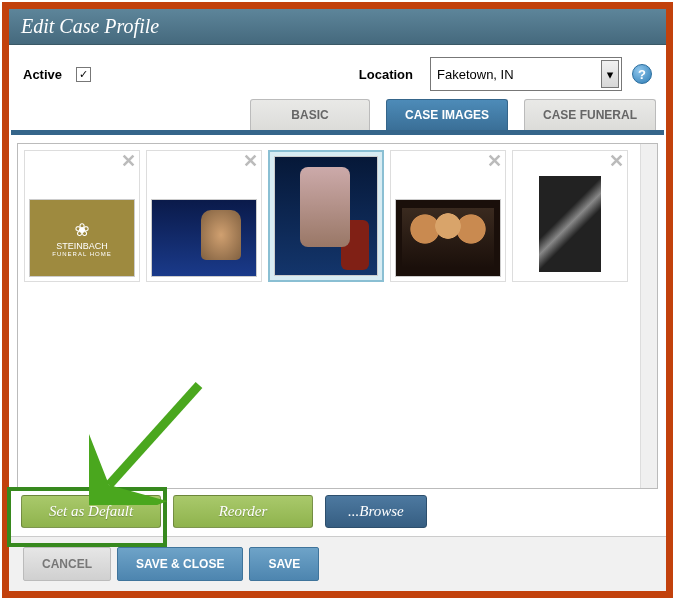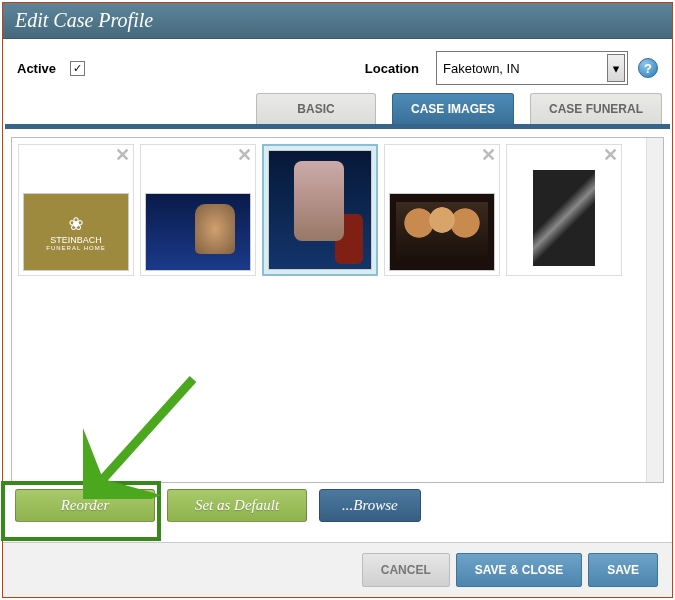--- a/index.html
+++ b/index.html
@@ -7,21 +7,21 @@
     font-family: Arial, sans-serif;
     background: #fff;
     width: 675px;
     height: 600px;
     overflow: hidden;
   }
   .dialog {
     width: 671px;
     height: 596px;
     margin: 2px;
-    border: 1px solid #c2410c;
+    border: 7px solid #c2410c;
     background: #fff;
     display: flex;
     flex-direction: column;
   }
   .titlebar {
     background: linear-gradient(#5d859a, #45697d);
     color: #fff;
     padding: 6px 12px 6px 12px;
     font-family: "Segoe Script", cursive;
     font-style: italic;
@@ -222,21 +222,20 @@
   }
   .arrow {
     position: absolute;
     pointer-events: none;
   }
   .footer {
     border-top: 1px solid #ccc;
     background: #f1f1f1;
     padding: 10px 14px;
     display: flex;
-    justify-content: flex-end;
     gap: 6px;
   }
   .fbtn {
     padding: 9px 18px;
     font-size: 12px;
     font-weight: bold;
     border-radius: 2px;
     cursor: pointer;
     border: 1px solid;
   }
@@ -307,22 +306,22 @@
       <div class="thumb">
         <span class="close">✕</span>
         <div class="imgbox" style="height:106px;border:none;align-items:center">
           <div class="img5img"></div>
         </div>
       </div>
 
     </div>
 
     <div class="action-row">
+      <div class="pill green">Set as Default</div>
       <div class="pill green">Reorder</div>
-      <div class="pill green">Set as Default</div>
       <div class="pill blue">...Browse</div>
     </div>
 
     <div class="highlight-box" style="left:-2px; top:352px; width:160px; height:60px;"></div>
     <svg class="arrow" style="left:80px; top:240px;" width="130" height="130">
       <defs>
         <marker id="ah" markerWidth="12" markerHeight="12" refX="3" refY="6" orient="auto">
           <path d="M0,0 L12,6 L0,12 L3,6 Z" fill="#4aa71e"></path>
         </marker>
       </defs>

